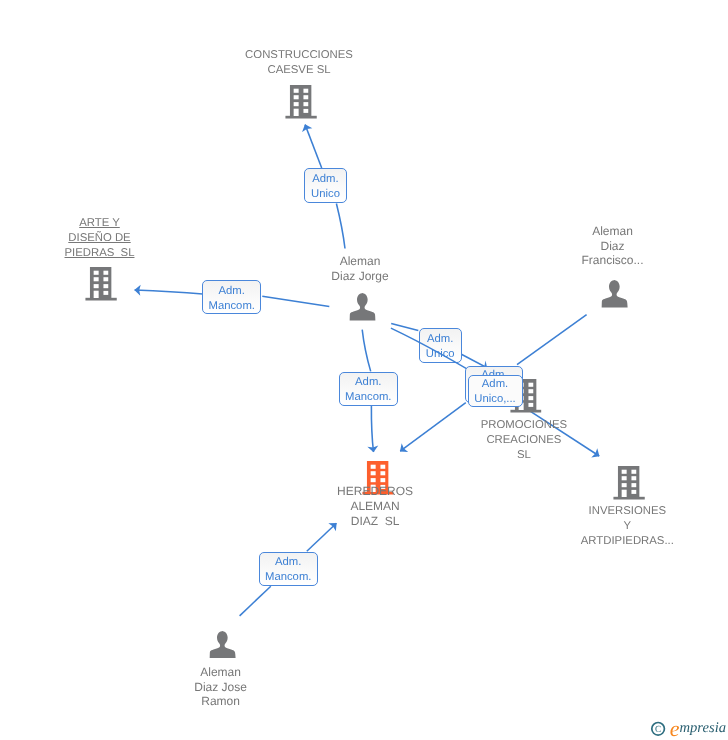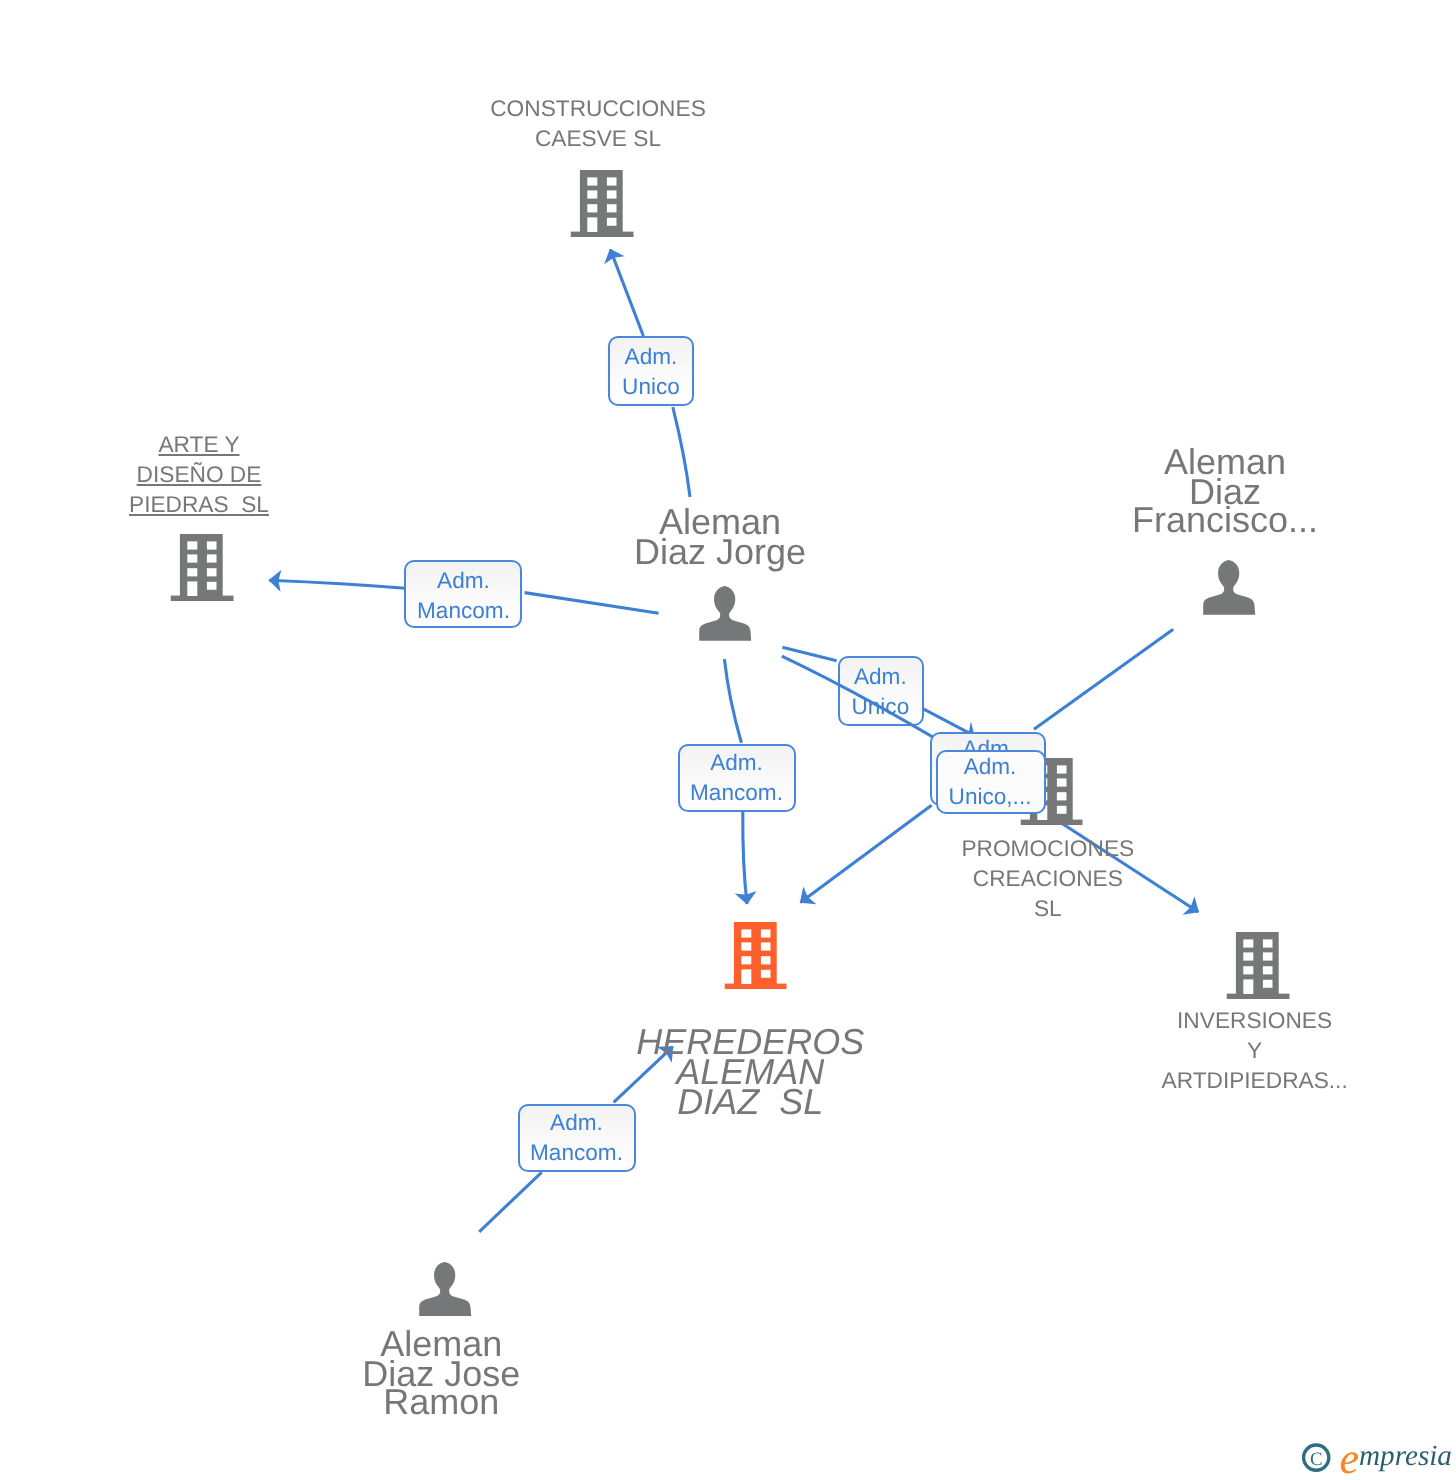--- a/index.html
+++ b/index.html
@@ -3,21 +3,21 @@
 <meta charset="utf-8">
 <title>Empresia relations graph</title>
 <style>
   html,body{margin:0;padding:0;}
   body{width:728px;height:740px;background:#ffffff;-webkit-font-smoothing:antialiased;text-rendering:geometricPrecision;
        font-family:"Liberation Sans",sans-serif;overflow:hidden;}
   #stage{position:relative;width:668px;height:740px;}
   svg.graph{position:absolute;left:0;top:0;width:728px;height:740px;pointer-events:none;}
   .node{position:absolute;}
   .node .ico{position:absolute;left:50%;top:0;transform:translateX(-50%);}
-  .node .lbl.big{font-size:18px;line-height:14.8px;}
+  .node .lbl.big{font-size:12px;line-height:14.8px;}
   .node .lbl{position:absolute;left:50%;transform:translateX(-50%);
              text-align:center;color:#777777;font-size:11.35px;line-height:15px;
              white-space:pre;letter-spacing:0px;}
   .ebox{position:absolute;box-sizing:border-box;border:1.5px solid #4a87db;border-radius:5px;
         background:linear-gradient(180deg,#f2f2f2 0%,#fafafa 55%,#ffffff 100%);color:#3d80d4;font-size:11.3px;line-height:15px;text-align:center;
         white-space:pre;display:flex;align-items:center;justify-content:center;padding-top:2.5px;}
   .logo{position:absolute;}
 </style>
 </head>
 <body>
@@ -177,21 +177,21 @@
             <rect x="18.2" y="3.7" width="4.8" height="4.1"></rect>
       <rect x="8.4" y="10.2" width="5" height="4.1"></rect>
             <rect x="18.2" y="10.2" width="4.8" height="4.1"></rect>
       <rect x="8.4" y="17.1" width="5" height="4.1"></rect>
             <rect x="18.2" y="17.1" width="4.8" height="4.1"></rect>
       <rect x="8.4" y="23.7" width="5" height="7.3"></rect>
             <rect x="18.2" y="23.9" width="4.8" height="4"></rect>
     </g>
         </svg>
   </div>
-  <div class="lbl big" style="top:53px;margin-left:-2.80px;font-style:italic;">HEREDEROS
+  <div class="lbl big" style="top:23px;margin-left:-2.80px;">HEREDEROS
 ALEMAN
 DIAZ  SL</div>
 </div>
 
 <div class="node" style="left:222.9px;top:630.6px;width:0;height:0;">
   <div class="ico" style="top:0;">
     <svg width="26.8" height="27.4" viewBox="0 0 25.2 26.5">
           <g fill="#767779">
       <path d="M12.6 0c-3.2 0-5.8 2.7-5.8 6.3 0 2.4 0.8 4.3 1.9 5.4 0.7 0.7 1.1 1.5 1.1 2.4 0 1.4-0.9 2.2-2.6 2.7l-3.8 1.1c-1.6 0.5-2.6 1-3.2 1.8-0.5 0.7-0.7 1.6-0.7 2.8l-0.3 4h25.6l-0.3-4c-0.1-1.2-0.3-2.1-0.8-2.8-0.5-0.8-1.5-1.3-3.2-1.8l-3.8-1.1c-1.6-0.5-2.6-1.3-2.6-2.7 0-0.9 0.4-1.7 1.1-2.4 1.1-1.2 1.9-3 1.9-5.4 0-3.6-2.6-6.3-5.8-6.3z"></path>
     </g>

